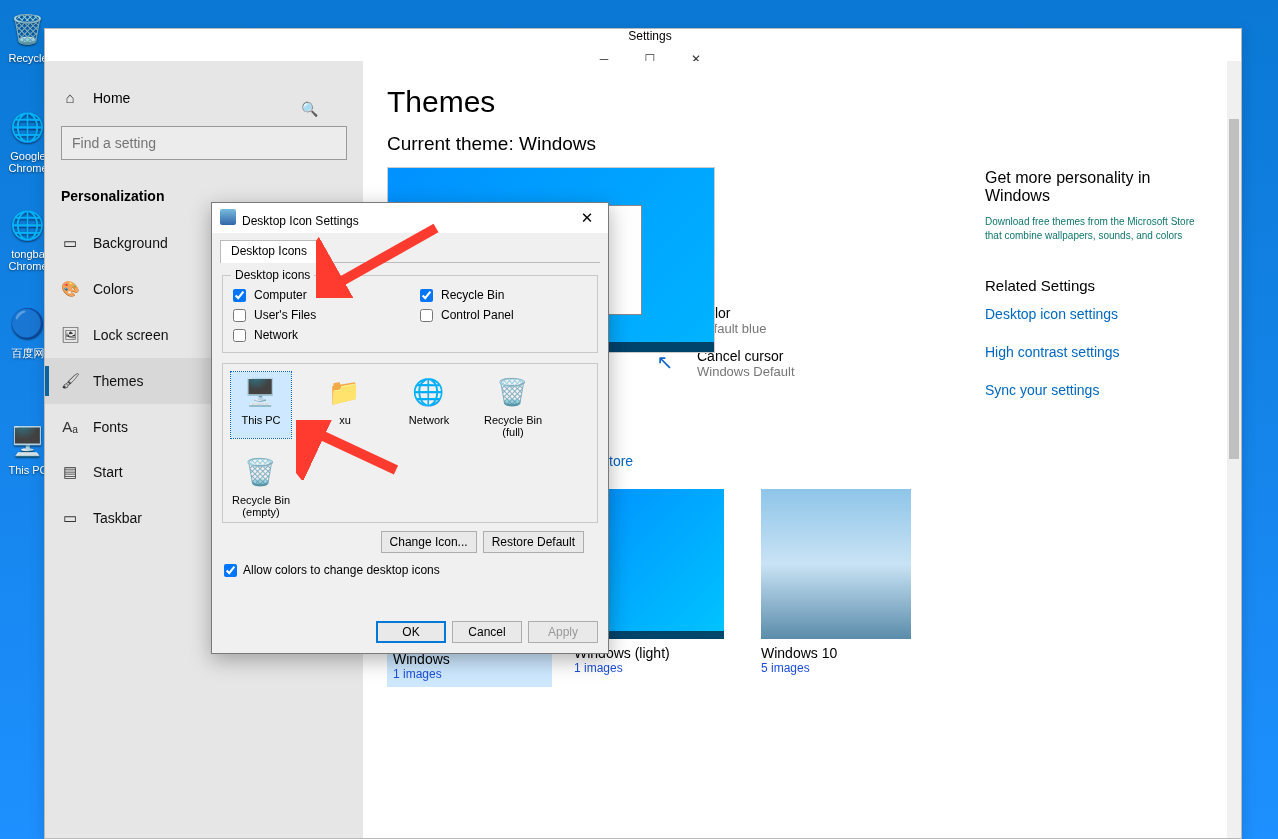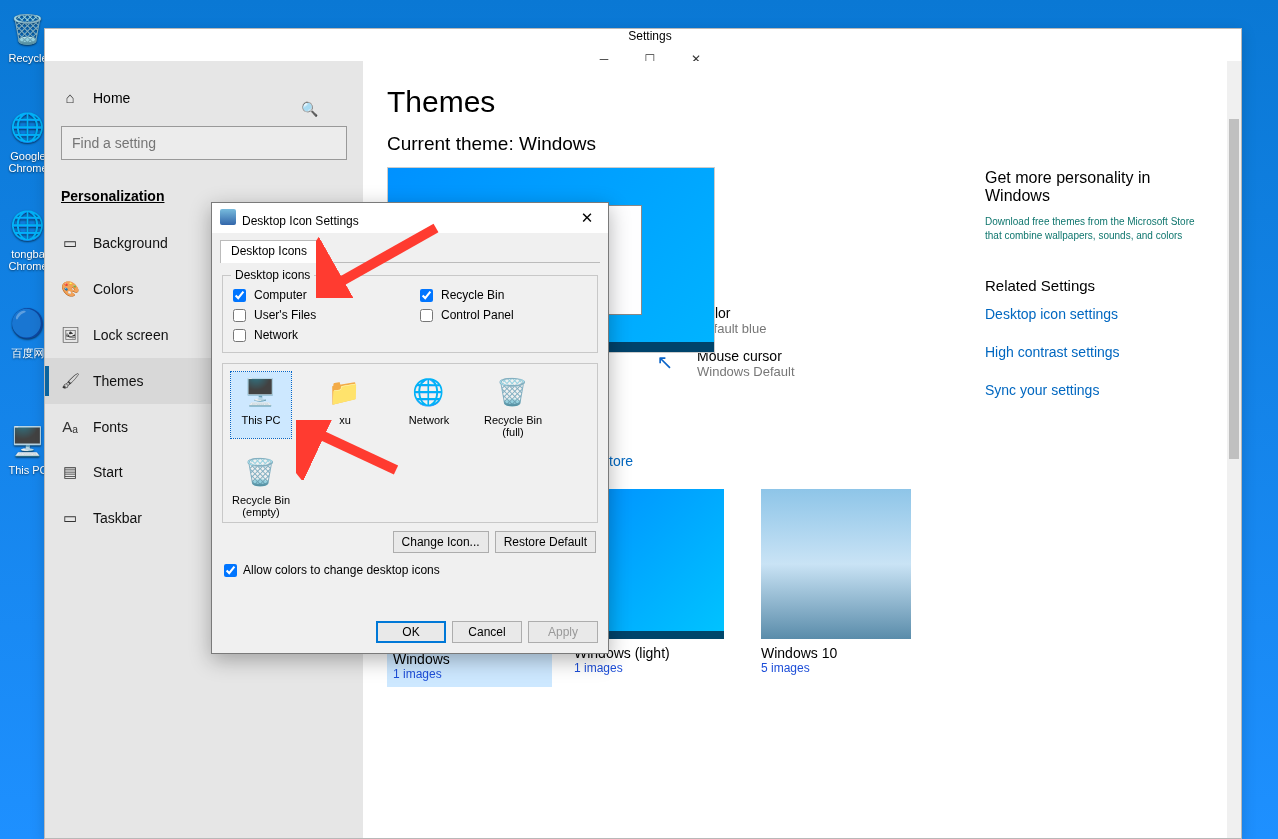--- a/index.html
+++ b/index.html
@@ -14,21 +14,21 @@
   .settings-window { position: absolute; left: 44px; top: 28px; width: 1198px; height: 811px; background: #fff; border: 1px solid #b8b8b8; display: flex; flex-direction: column; box-shadow: 0 4px 14px rgba(0,0,0,.15);}
   .titlebar { height: 32px; display: flex; align-items: center; justify-content: space-between; padding: 0 0 0 14px; font-size: 12px; color:#000; background:#fff;flex-direction:column;}
   .win-controls { display: flex; }
   .win-btn { width: 46px; height: 32px; display:flex; align-items:center; justify-content:center; font-size:12px; color:#333;}
   .body { flex:1; display:flex; overflow:hidden;}
   .sidebar { width: 318px; background:#e6e6e6; padding:14px 0 0 0; }
   .home-row { display:flex; align-items:center; gap:14px; padding:14px 16px; font-size:14px; }
   .search-wrap { margin:6px 16px 18px; }
   .search { width:100%; height:34px; border:1px solid #999; background:#ececec; padding:0 34px 0 10px; font-size:14px; position:relative;}
   .search-icon{position:absolute; right:28px; margin-top:-25px; font-size:14px; color:#555;}
-  .cat-title { font-weight:600; font-size:14px; padding:10px 16px 16px;text-decoration:underline; }
+  .cat-title { font-weight:600; font-size:14px; padding:10px 16px 16px; }
   .nav-item { display:flex; align-items:center; gap:14px; padding:14px 16px; font-size:14px; color:#111; position:relative;}
   .nav-item.active::before{content:""; position:absolute; left:0; top:8px; bottom:8px; width:4px; background:#0a64a0;}
   .nav-item.active{background:#d8d8d8;}
   .nav-glyph{width:18px; text-align:center; font-size:15px; color:#333;}
   .content { flex:1; background:#fff; overflow:auto; padding:24px 0 40px 24px; position:relative;}
   .content h1{font-weight:400; font-size:30px; margin-bottom:14px;}
   .subhead{font-size:19px; margin:6px 0 12px;}
   .theme-preview{width:328px; height:186px; background:linear-gradient(135deg,#0091ff,#00b4ff); position:relative; border:1px solid #ccc;}
   .theme-preview .win-mock{position:absolute; left:22%; top:20%; width:56%; height:60%; background:#fefeff; border:1px solid #888;}
   .theme-preview .taskbar-mock{position:absolute; left:0; right:0; bottom:0; height:10px; background:rgba(0,40,70,.8);}
@@ -63,21 +63,21 @@
   .tab{padding:3px 10px; font-size:12px; background:#fff; border:1px solid #bbb; border-bottom:none; position:relative; top:1px;}
   .groupbox{border:1px solid #c8c8c8; margin:12px 2px 10px; padding:8px 10px 10px; font-size:12px; position:relative;}
   .groupbox .legend{position:absolute; top:-8px; left:8px; background:#f0f0f0; padding:0 4px; font-size:12px;}
   .checkgrid{display:grid; grid-template-columns:1fr 1fr; gap:6px 20px; margin-top:4px;}
   .chk{display:flex; align-items:center; gap:8px; font-size:12px;}
   .chk input{width:13px;height:13px;}
   .icon-picker{border:1px solid #c8c8c8; margin:0 2px; height:160px; padding:8px; display:flex; flex-wrap:wrap; gap:14px 24px; align-content:flex-start;}
   .pick{width:60px; text-align:center; font-size:11px;}
   .pick .pg{width:40px;height:40px; margin:0 auto 2px; display:flex;align-items:center;justify-content:center;font-size:26px;}
   .pick.sel{outline:1px dotted #0066cc; background:#cde8ff;}
-  .dlg-btnrow{display:flex; justify-content:flex-end; gap:6px; margin:8px 4px 0;}
+  .dlg-btnrow{display:flex; justify-content:flex-end; gap:6px; margin:8px 16px 0;}
   .wbtn{min-width:84px; height:22px; font-size:12px; background:#e9e9e9; border:1px solid #adadad; padding:0 8px;}
   .wbtn.primary{border:2px solid #0078d7; background:#e9e9e9;}
   .wbtn:disabled{color:#999;}
   .allow-row{display:flex; align-items:center; gap:6px; font-size:12px; margin:10px 4px 0;}
   .dlg-footer{position:absolute; right:10px; bottom:10px; display:flex; gap:6px;}
 
   
   .arrow{position:absolute; z-index:11;}
   .arrow svg{display:block;}
 </style>
@@ -171,21 +171,21 @@
         <div class="setting-row">
           <div class="sicon">🎨</div>
           <div class="stext">
             <div class="lbl">Color</div>
             <div class="val">Default blue</div>
           </div>
         </div>
         <div class="setting-row">
           <div class="sicon">↖</div>
           <div class="stext">
-            <div class="lbl">Mouse cursor</div>
+            <div class="lbl">Cancel cursor</div>
             <div class="val">Windows Default</div>
           </div>
         </div>
       </div>
       <div style="height:60px"></div>
       <a class="store-link" style="margin-left:222px;">tore</a>
       <div class="theme-grid" id="theme-grid">
           <div class="theme-card sel">
             <div class="theme-thumb">
               <div class="tb"></div>

